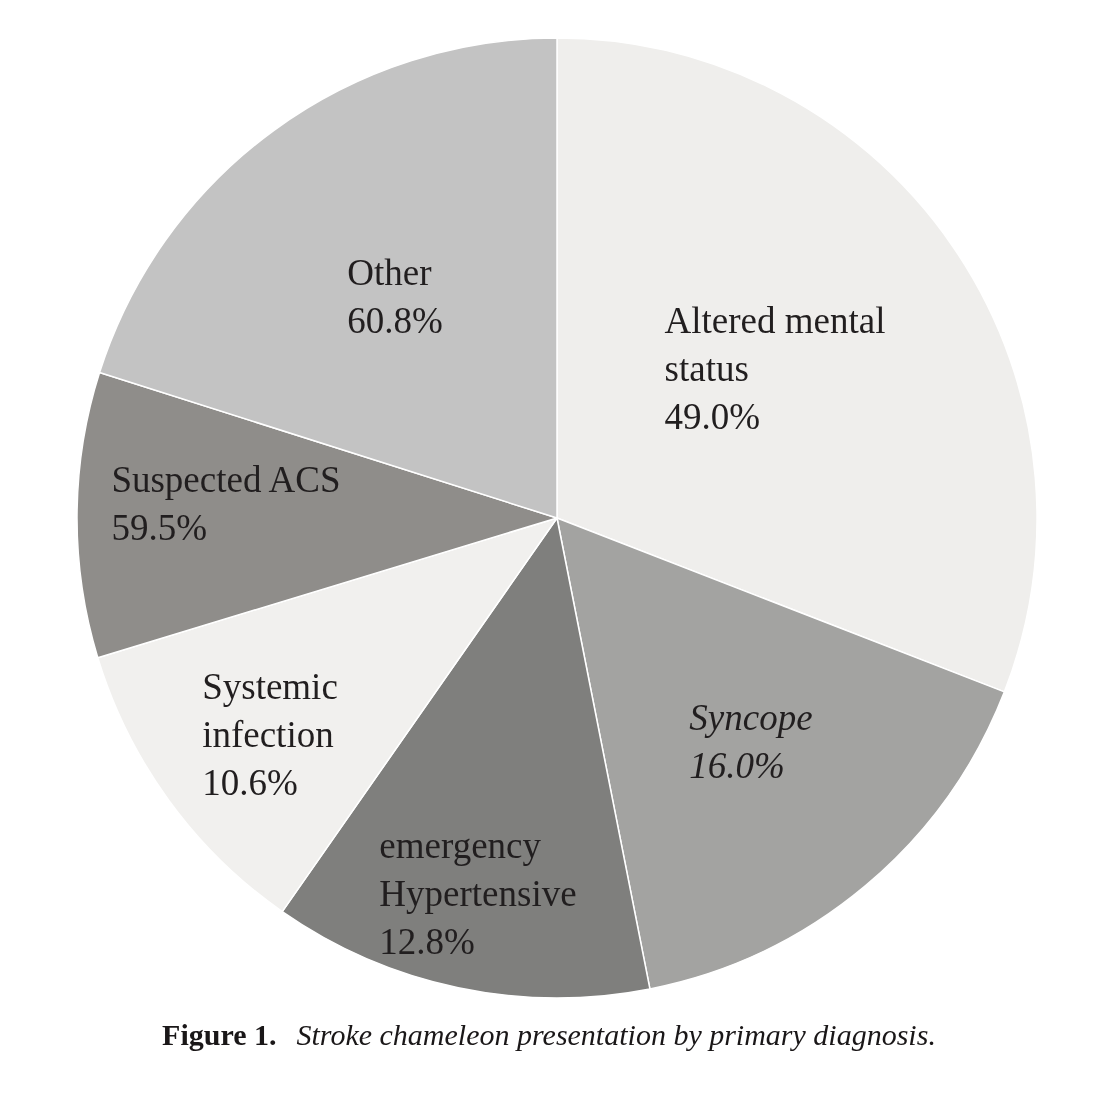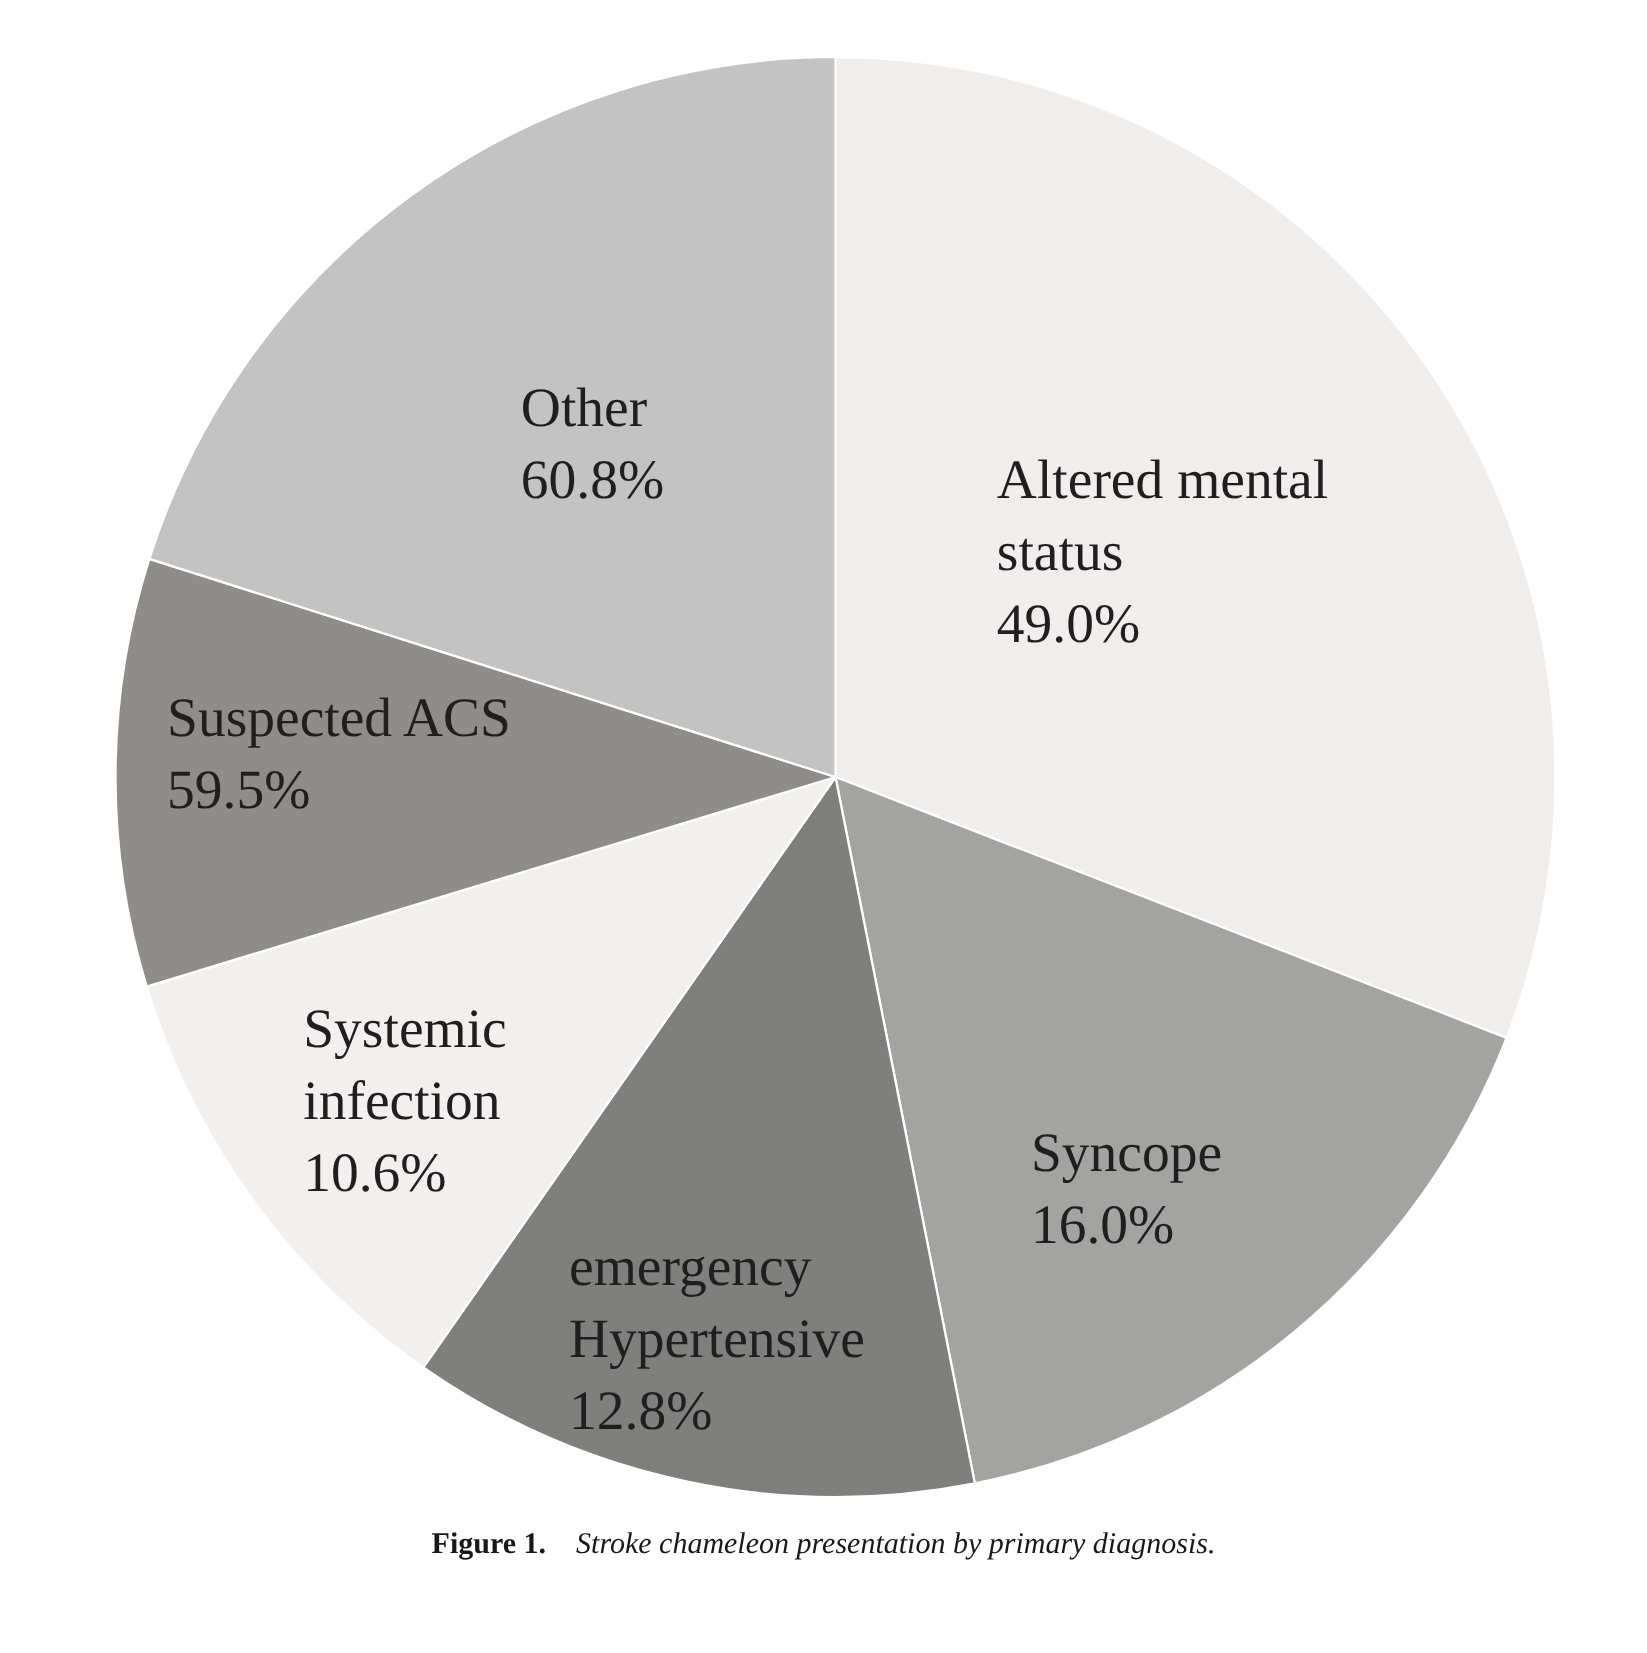--- a/index.html
+++ b/index.html
@@ -29,21 +29,21 @@
     color: #211e1f;
     white-space: nowrap;
     pointer-events: none;
   }
   .figure-caption {
     position: absolute;
     left: 0;
     top: 1018px;
     width: 100%;
     text-align: center;
-    font-size: 20px;
+    font-size: 30px;
     color: #1a1718;
   }
   .caption-label {
     font-weight: bold;
     margin-right: 20px;
   }
   .caption-text {
     font-style: italic;
   }
 </style>
@@ -59,21 +59,21 @@
       <path d="M 557 518 L 97.78 657.70 A 480 480 0 0 1 99.57 372.54 Z" fill="#8f8d8a" stroke="#ffffff" stroke-width="1.5" stroke-linejoin="round"></path>
       <path d="M 557 518 L 99.57 372.54 A 480 480 0 0 1 557.00 38.00 Z" fill="#c3c3c3" stroke="#ffffff" stroke-width="1.5" stroke-linejoin="round"></path>
     </svg>
 
   <div id="labels-layer">
       <div class="slice-label" style="left: 775px; top: 369px;">
         <div>Altered mental</div>
         <div>status</div>
         <div>49.0%</div>
       </div>
-      <div class="slice-label" style="left: 751px; top: 794px;">
+      <div class="slice-label" style="left: 751px; top: 742px; font-style: italic;">
         <div>Syncope</div>
         <div>16.0%</div>
       </div>
       <div class="slice-label" style="left: 478px; top: 894px;">
         <div>emergency</div>
         <div>Hypertensive</div>
         <div>12.8%</div>
       </div>
       <div class="slice-label" style="left: 270px; top: 735px;">
         <div>Systemic</div>

